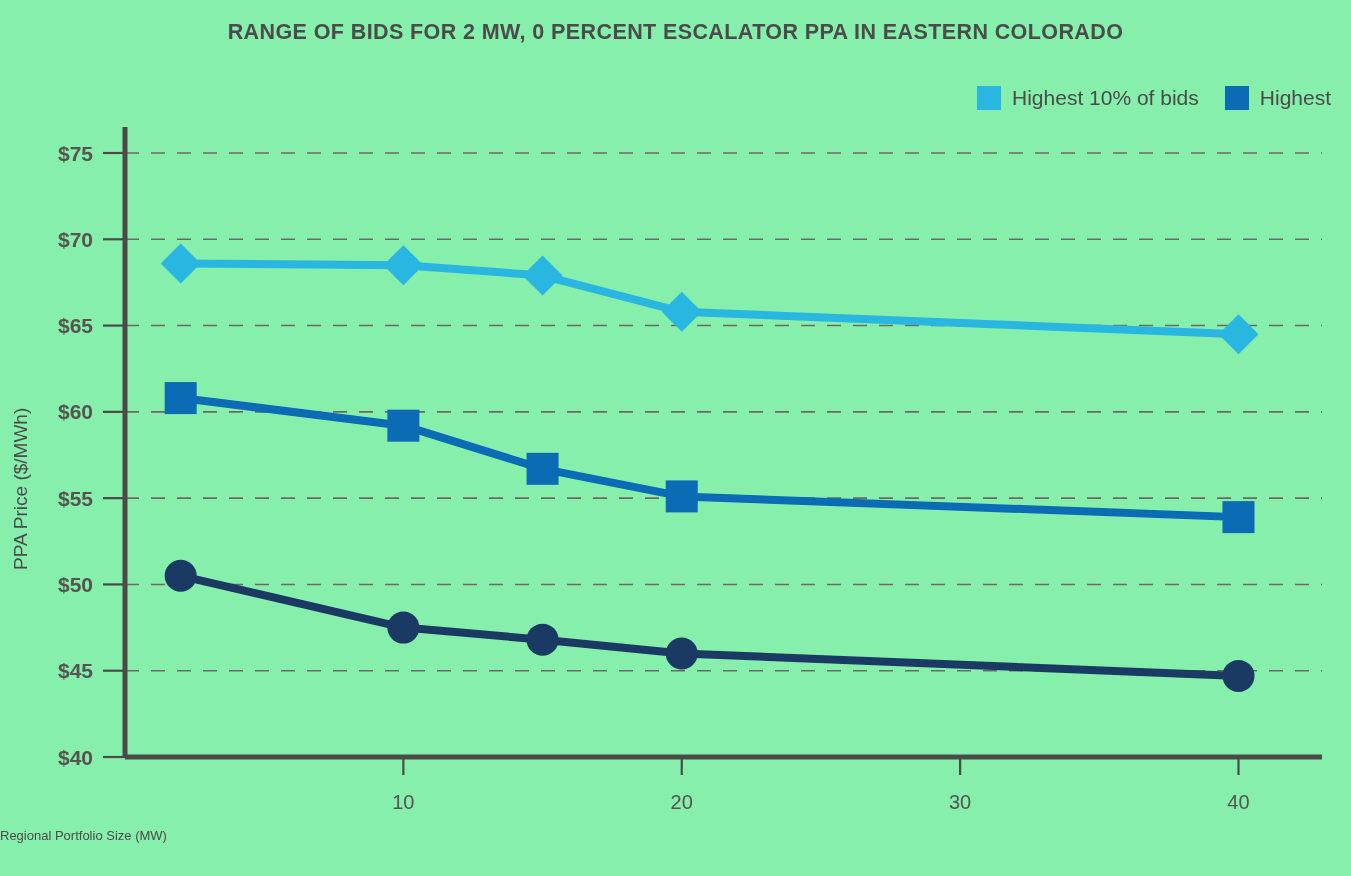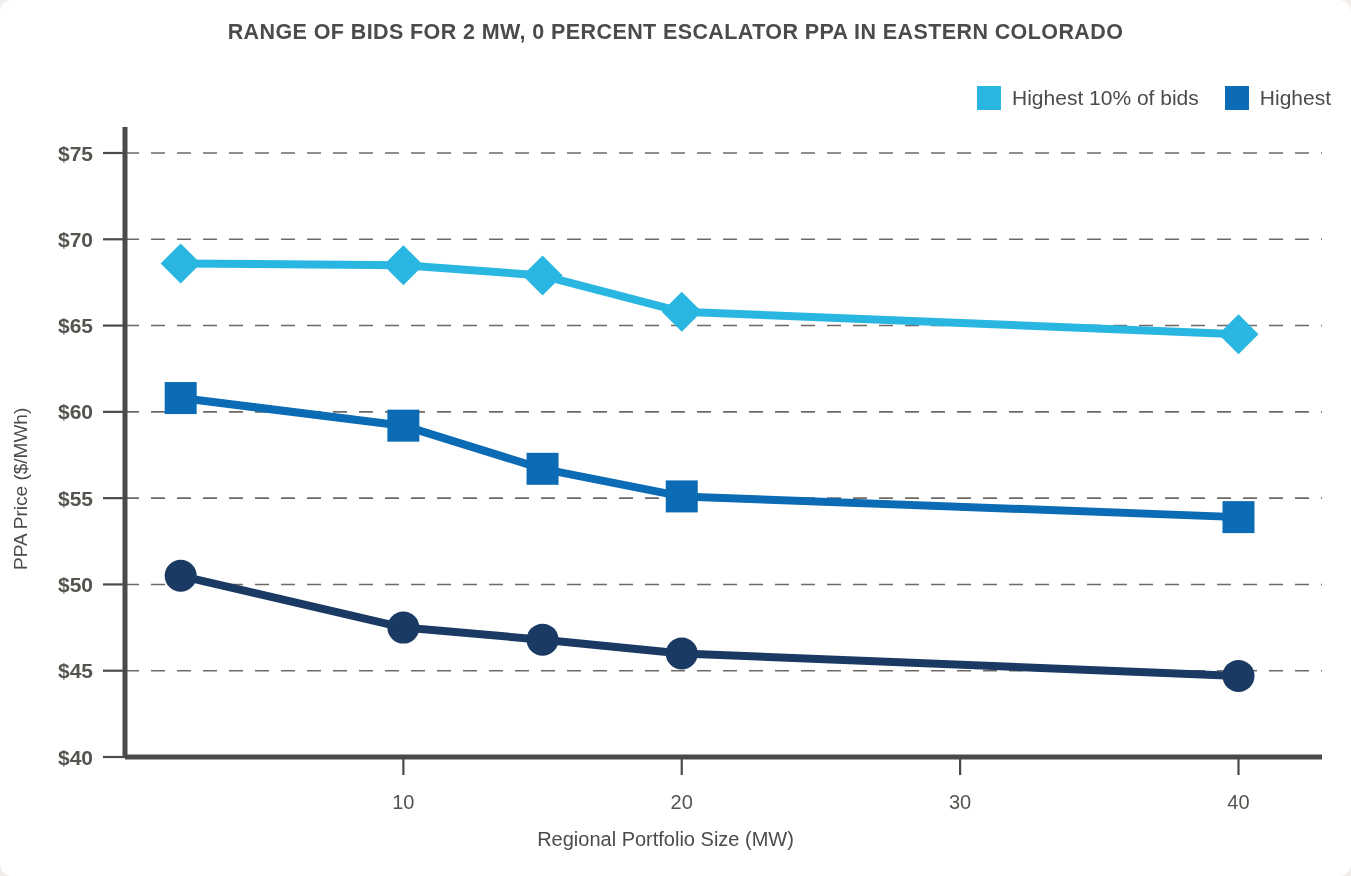--- a/index.html
+++ b/index.html
@@ -11,22 +11,21 @@
     width: 1351px;
     height: 876px;
     font-family: "Liberation Sans", sans-serif;
     color: #4a4a48;
     overflow: hidden;
     position: relative;
   }
   #chart-root {
     position: absolute;
     inset: 0;
-    background: #ffffff;
-    border-radius: 12px;
+    background: #86efac;
   }
   .chart-title {
     position: absolute;
     top: 20px;
     left: 0;
     width: 1351px;
     text-align: center;
     font-size: 21.5px;
     font-weight: bold;
     letter-spacing: 0.4px;
@@ -65,22 +64,21 @@
     color: #4b4b49;
     transform-origin: left top;
     transform: rotate(-90deg) translate(-240px, 0);
     white-space: nowrap;
   }
   .x-axis-title {
     position: absolute;
     left: 0;
     top: 828px;
     width: 1331px;
-    text-align: center;
-    font-size: 20px;
+    font-size: 13px;
     color: #4b4b49;
   }
   .plot-svg {
     position: absolute;
     left: 0;
     top: 0;
   }
   .tick-text-y {
     font-family: "Liberation Sans", sans-serif;
     font-size: 21px;

